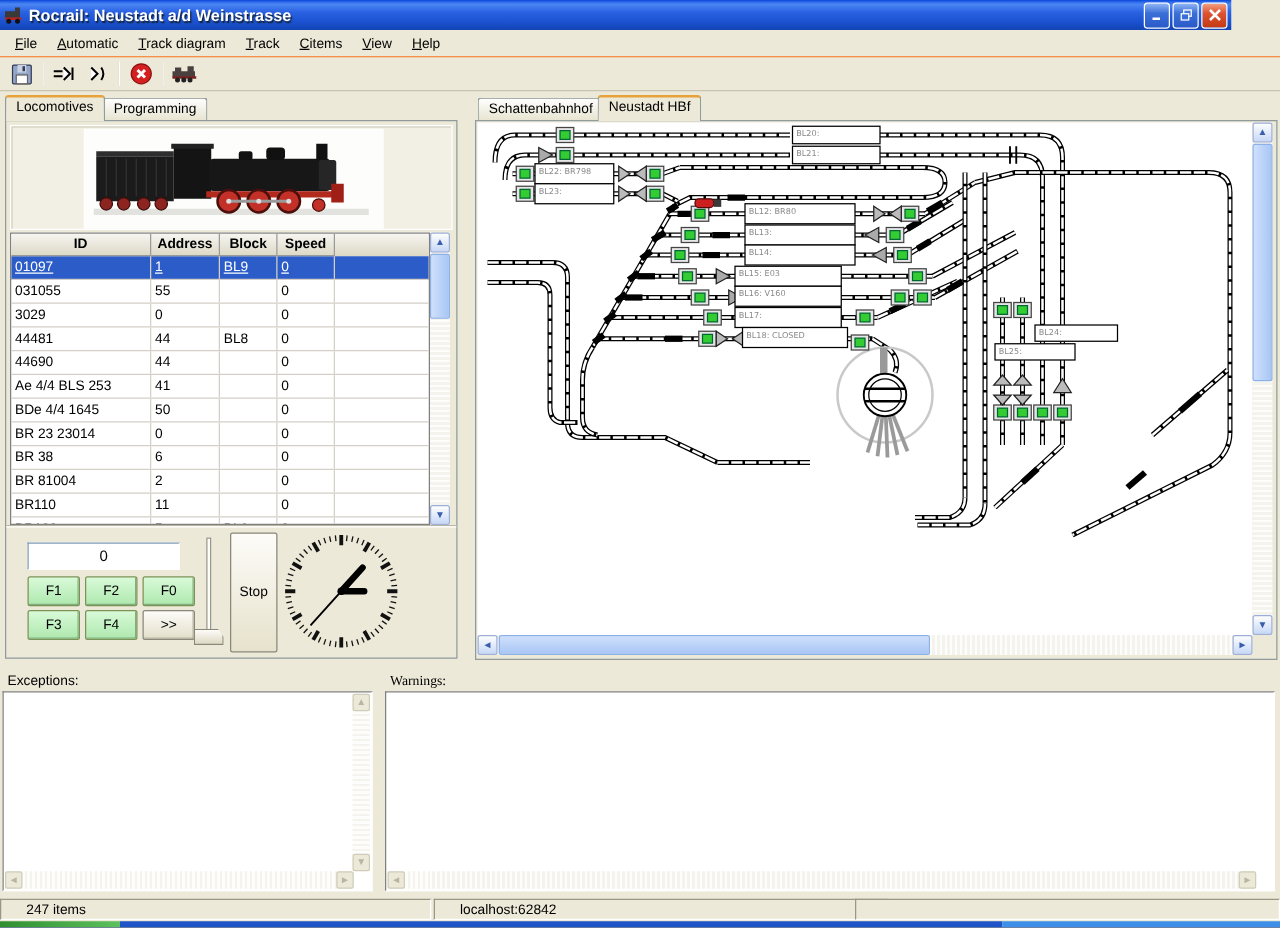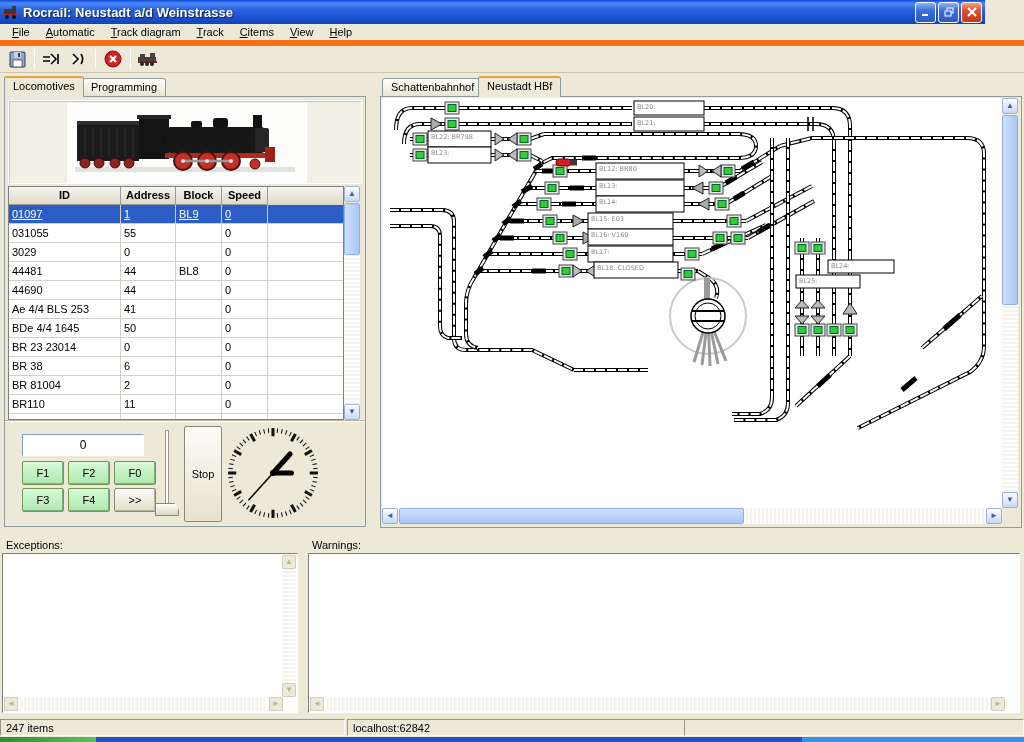--- a/index.html
+++ b/index.html
@@ -13,21 +13,21 @@
     background:linear-gradient(180deg,#0a46d8 0%,#2a66e8 6%,#4b86f4 14%,#2a62e2 40%,#1c52d2 72%,#1244b4 100%);
     display:flex;align-items:center;padding:0 3px;}
   .titlebar .ttl{color:#fff;font-weight:bold;font-size:13px;margin-left:4px;
     text-shadow:1px 1px 1px #123;flex:1;white-space:nowrap;overflow:hidden;}
   .winbtn{width:21px;height:21px;border-radius:3px;border:1px solid #fff;margin-left:2px;
     display:flex;align-items:center;justify-content:center;color:#fff;font-size:11px;font-weight:bold;}
   .winbtn.blue{background:linear-gradient(180deg,#8fb4f4 0%,#3b6fd8 40%,#2a5ac8 100%);}
   .winbtn.red{background:linear-gradient(180deg,#f0a080 0%,#dd5230 40%,#c23a12 100%);}
 
   
-  .menubar{left:0;top:24px;width:1024px;height:22px;background:#ece9d8;border-bottom:6px solid #f97316;
+  .menubar{left:0;top:24px;width:1024px;height:22px;background:#ece9d8;border-bottom:1px solid #f97316;
     display:flex;align-items:center;padding-left:4px;}
   .menuitem{padding:3px 8px;cursor:default;}
   .u{text-decoration:underline;}
   .toolbar{left:0;top:46px;width:1024px;height:27px;background:#ece9d8;border-bottom:1px solid #c8c4b0;
     display:flex;align-items:center;padding-left:4px;}
   .tbtn{width:24px;height:22px;display:flex;align-items:center;justify-content:center;margin:0 1px;}
   .tsep{width:1px;height:20px;background:#b8b4a0;border-right:1px solid #fff;margin:0 4px;}
   .tab{position:absolute;border:1px solid #919b9c;border-bottom:none;border-radius:3px 3px 0 0;
     background:linear-gradient(180deg,#fefefe,#e6e3ce);padding:2px 8px;height:19px;top:78px;}
   .tab.active{background:#ece9d8;height:21px;top:76px;z-index:3;border-top:2px solid #e8a23c;}
@@ -61,21 +61,21 @@
   .stopbtn{position:absolute;left:184px;top:426px;width:38px;height:96px;border:1px solid #8a887a;border-radius:2px;
     background:linear-gradient(180deg,#fdfcf8,#e6e2cc);display:flex;align-items:center;justify-content:center;}
   .speedbox{position:absolute;left:22px;top:434px;width:122px;height:22px;background:#fff;
     border-top:1px solid #7f9db9;border-left:1px solid #7f9db9;border-bottom:1px solid #fff;border-right:1px solid #fff;
     text-align:center;line-height:20px;font-size:12px;}
 
   
   .loglabel{position:absolute;top:539px;font-size:11px;}
   .logbox{position:absolute;top:553px;height:160px;background:#fff;
     border-top:1px solid #808080;border-left:1px solid #808080;border-bottom:1px solid #fff;border-right:1px solid #fff;}
-  .statcell{position:absolute;top:719px;height:17px;line-height:16px;padding-left:5px;
+  .statcell{position:absolute;top:719px;height:17px;line-height:16px;padding-left:20px;
     border-top:1px solid #9a9787;border-left:1px solid #9a9787;border-bottom:1px solid #fff;border-right:1px solid #fff;
     background:#ece9d8;}
   .diagram-labels text{font-family:"DejaVu Sans",sans-serif;font-size:6.5px;fill:#8a8a8a;}
 </style>
 </head>
 <body>
 
 <div class="screen">
 
   <div class="abs titlebar">
@@ -657,21 +657,21 @@
   <div class="logbox" style="left:2px;width:296px;">
     <div class="abs sbv" style="right:1px;top:1px;width:14px;height:142px;">
       <div class="sb-btn dis" style="left:0;top:0;width:14px;height:14px;line-height:12px;">▲</div>
       <div class="sb-btn dis" style="left:0;top:128px;width:14px;height:14px;line-height:12px;">▼</div>
     </div>
     <div class="abs sb" style="left:1px;bottom:1px;width:279px;height:14px;">
       <div class="sb-btn dis" style="left:0;top:0;width:14px;height:14px;line-height:12px;">◄</div>
       <div class="sb-btn dis" style="right:0;top:0;width:14px;height:14px;line-height:12px;">►</div>
     </div>
   </div>
-  <div class="loglabel" style="left:312px;">Warnings:</div>
+  <div class="loglabel" style="left:312px;font-family:Liberation Serif, serif;">Warnings:</div>
   <div class="logbox" style="left:308px;width:712px;">
     <div class="abs sb" style="left:1px;bottom:1px;width:695px;height:14px;">
       <div class="sb-btn dis" style="left:0;top:0;width:14px;height:14px;line-height:12px;">◄</div>
       <div class="sb-btn dis" style="right:0;top:0;width:14px;height:14px;line-height:12px;">►</div>
     </div>
   </div>
 
   <div class="statcell" style="left:0;width:345px;">247 items</div>
   <div class="statcell" style="left:347px;width:364px;">localhost:62842</div>
   <div class="statcell" style="left:684px;width:340px;"></div>

